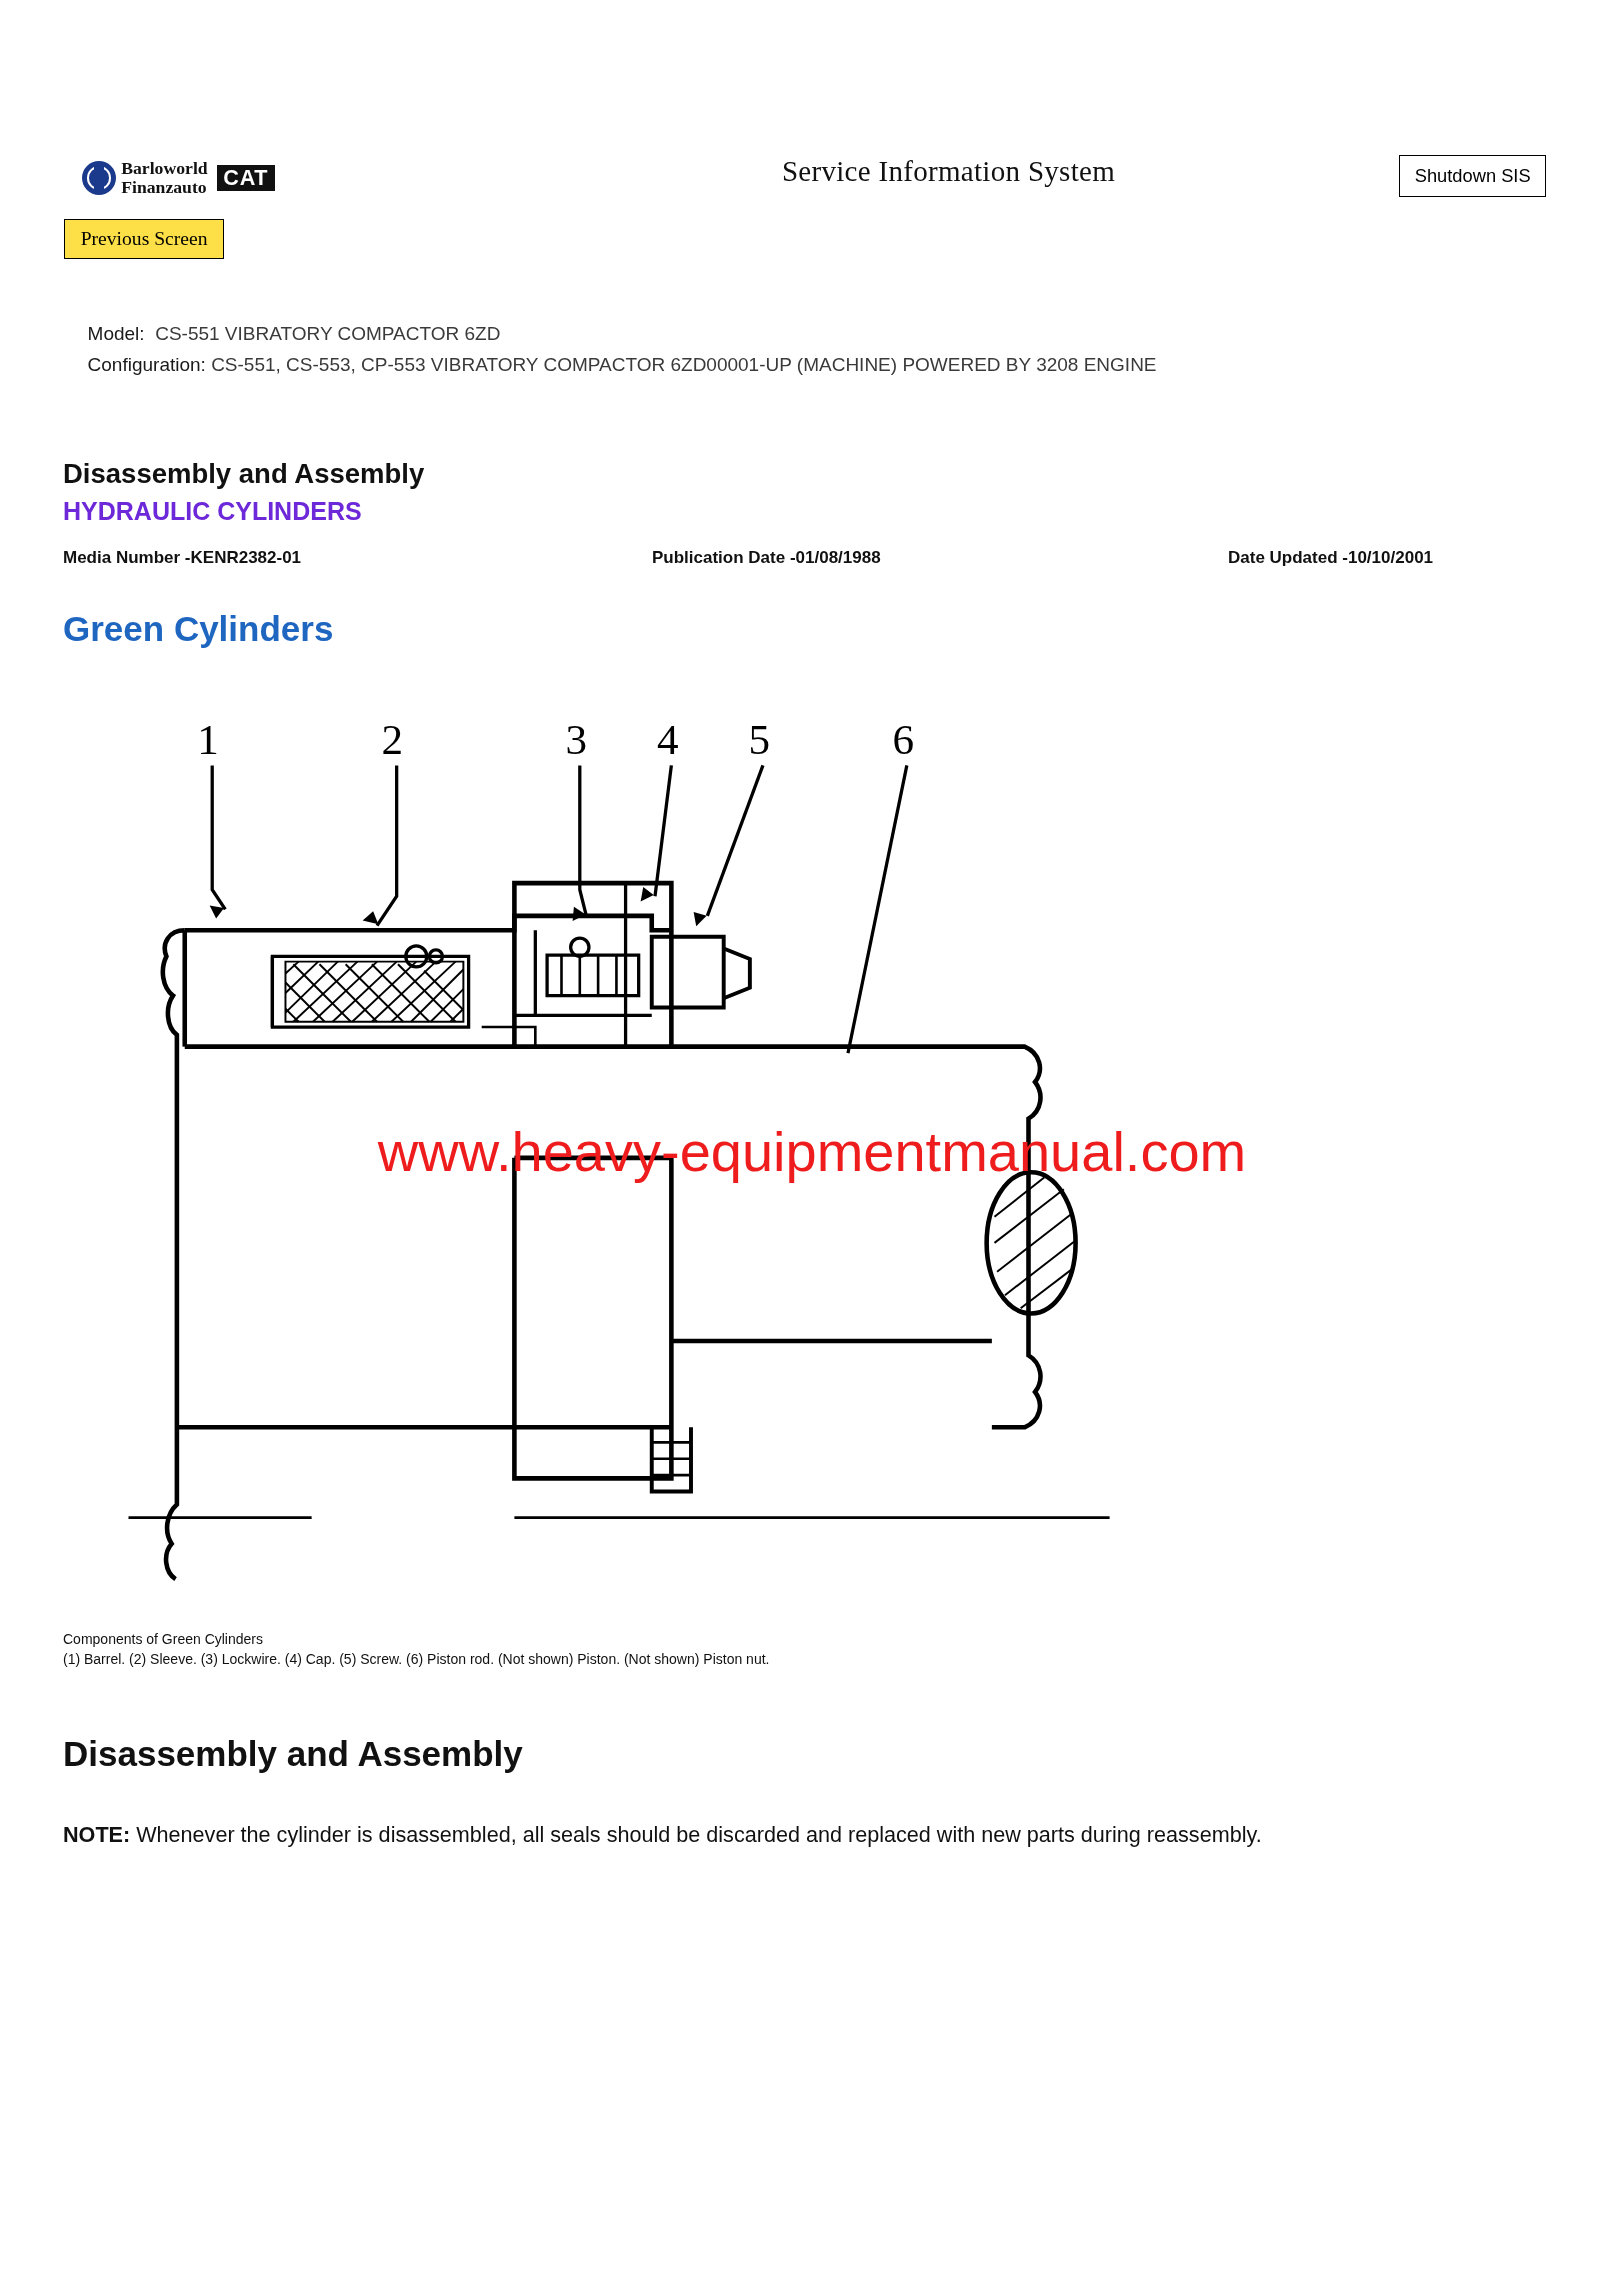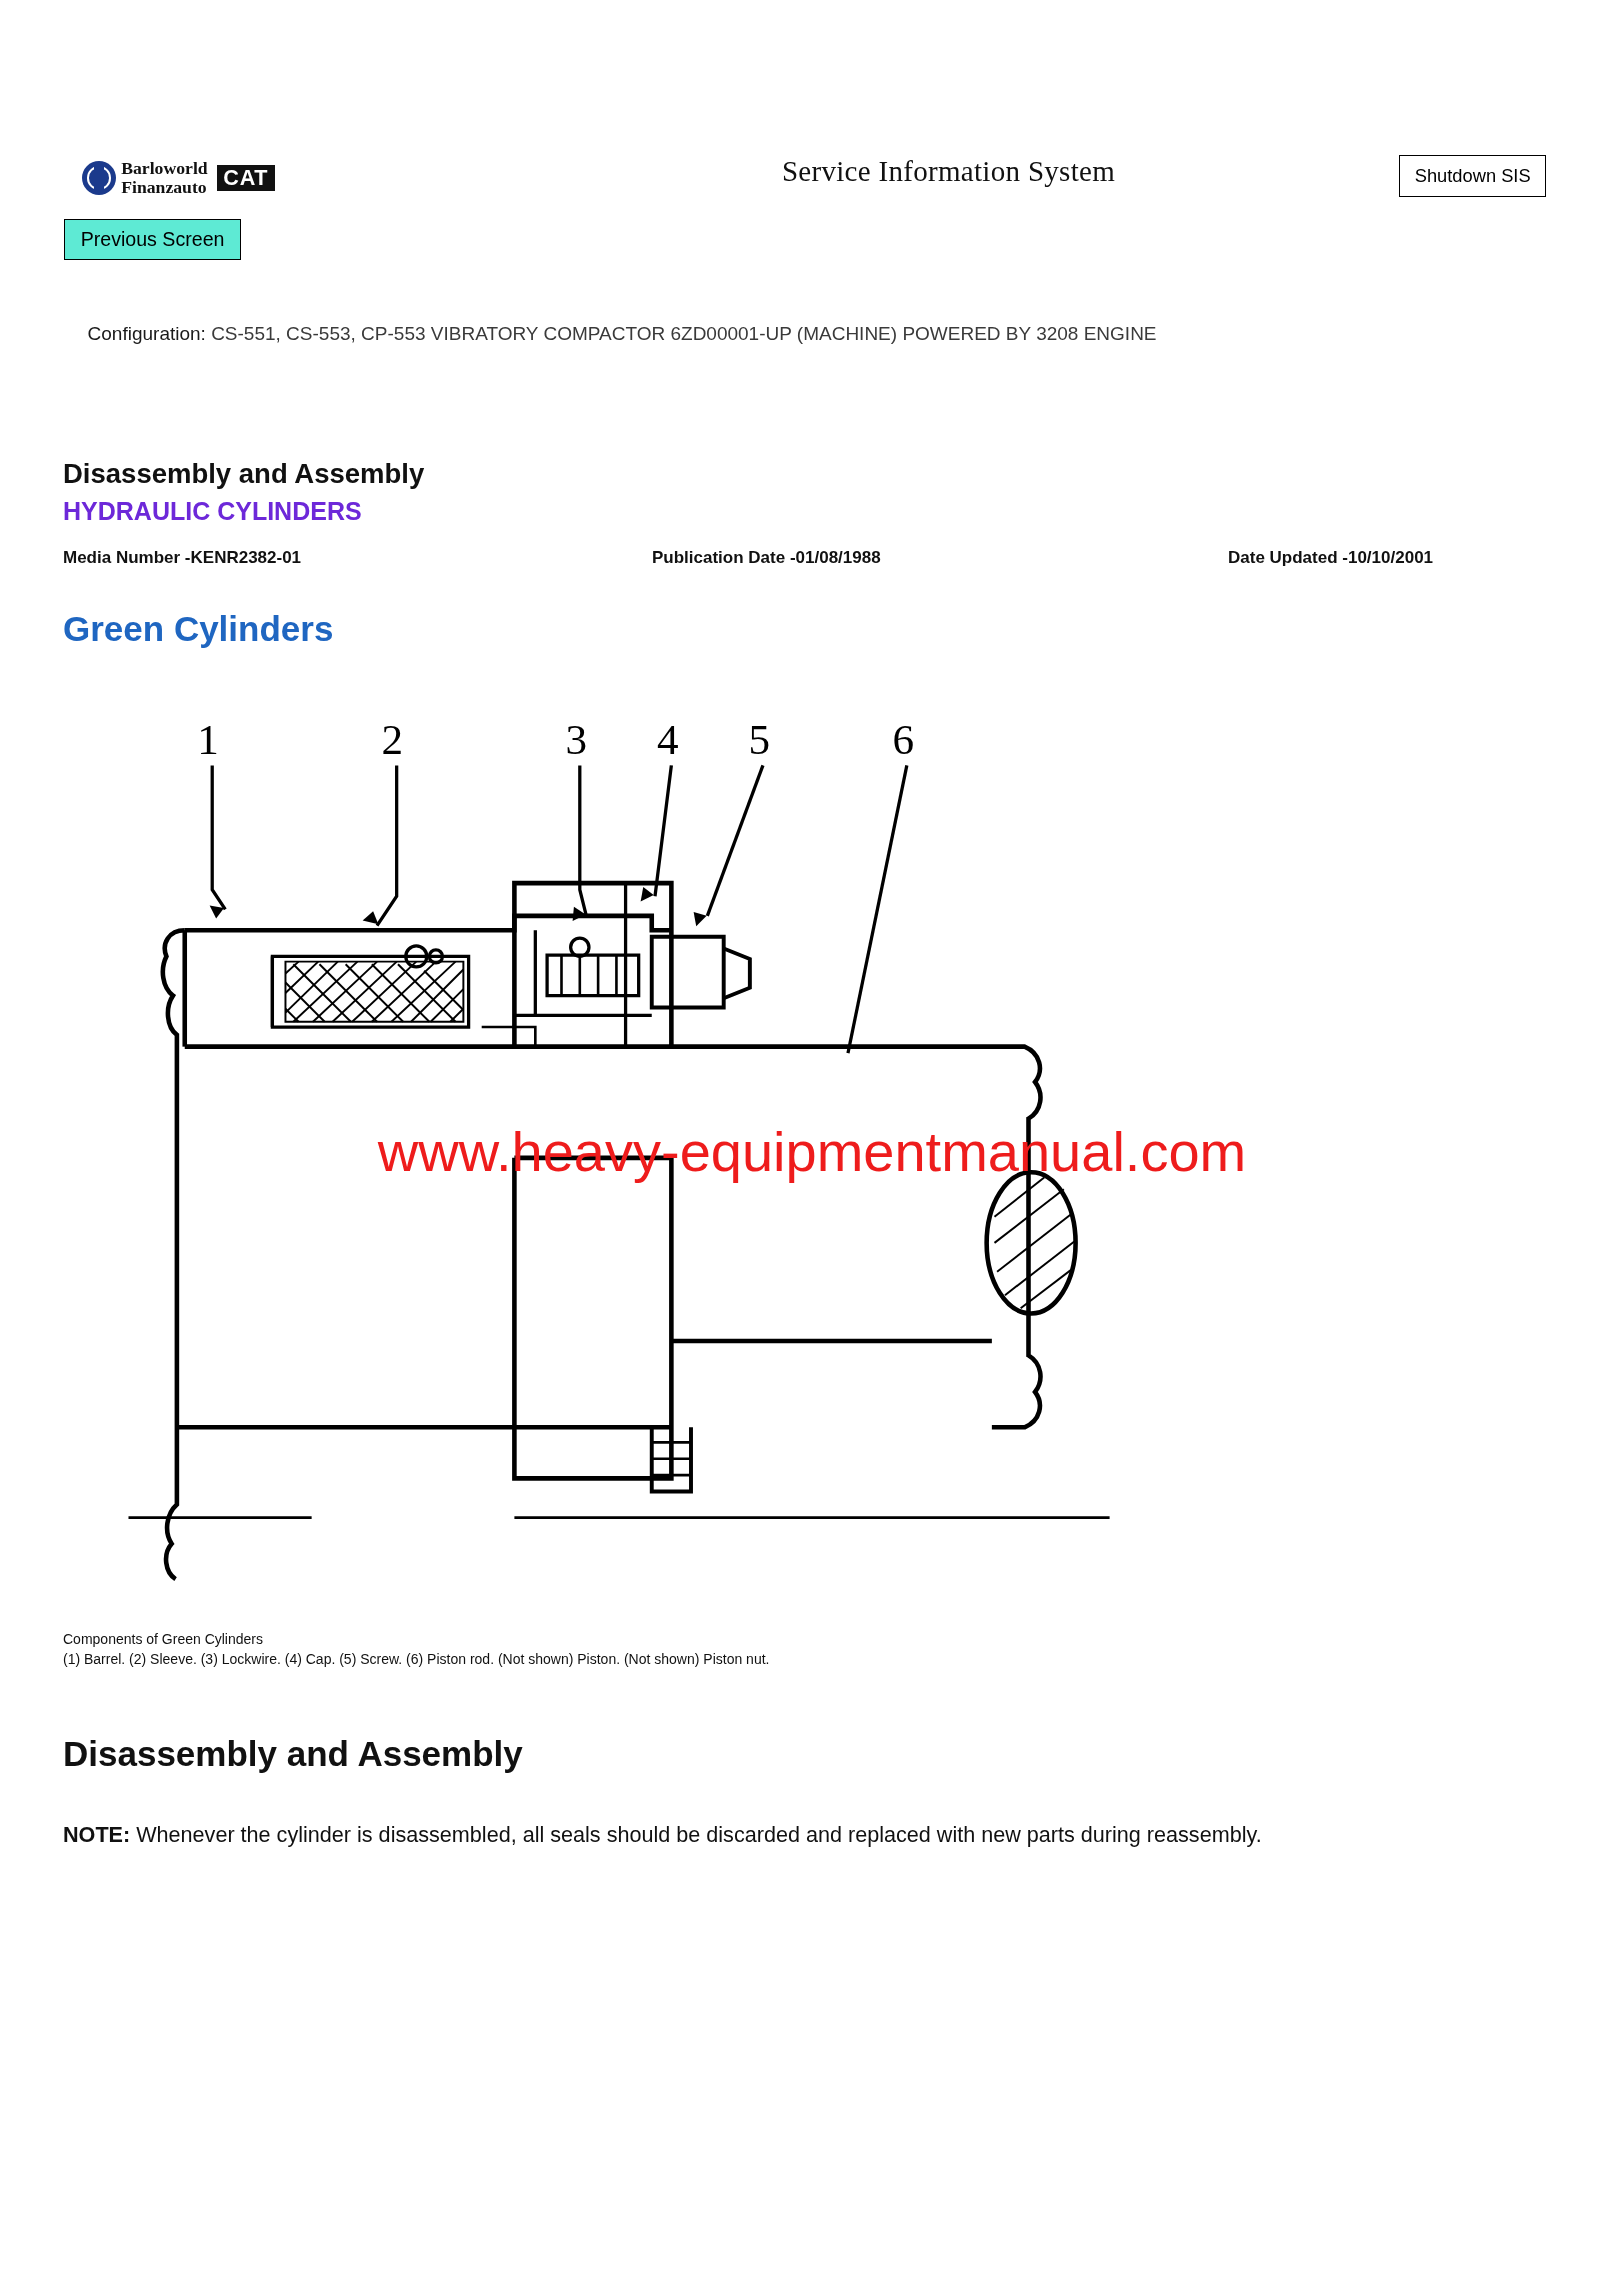--- a/index.html
+++ b/index.html
@@ -103,24 +103,24 @@
     font-size: 18.3px;
     padding: 9.2px 14.4px;
     font-family: "Liberation Sans", sans-serif;
     color: #000;
   }
   .prev-btn {
     position: absolute;
     left: 64px;
     top: 72px;
     border: 1.3px solid #000000;
-    background: #5eead4;
+    background: #fde047;
     font-size: 19.6px;
     padding: 7.9px 15.7px;
-    font-family: Liberation Sans, sans-serif;
+    font-family: Liberation Serif, serif;
     color: #000;
   }
 
   
   .meta {
     position: absolute;
     left: 77px;
     top: 319px;
     width: 1472px;
     color: #3a3a3a;
@@ -244,20 +244,23 @@
       <div class="logo-cat-badge">CAT</div>
     </div>
 
     <div class="sis-title">Service Information System</div>
 
     <div class="shutdown-btn">Shutdown SIS</div>
     <div class="prev-btn">Previous Screen</div>
   </div>
 
   <div class="meta">
+    <div class="row">
+      &nbsp;&nbsp;<span class="lbl">Model:</span>&nbsp;&nbsp;<span>CS-551 VIBRATORY COMPACTOR 6ZD</span>
+    </div>
     <div class="row">
       &nbsp;&nbsp;<span class="lbl">Configuration:</span>&nbsp;<span>CS-551, CS-553, CP-553 VIBRATORY COMPACTOR 6ZD00001-UP (MACHINE) POWERED BY 3208 ENGINE</span>
     </div>
   </div>
 
   <div class="doc-title">Disassembly and Assembly</div>
   <div class="doc-subtitle">HYDRAULIC CYLINDERS</div>
 
   <div class="pubrow">
     <span class="c1">Media Number -KENR2382-01</span>

